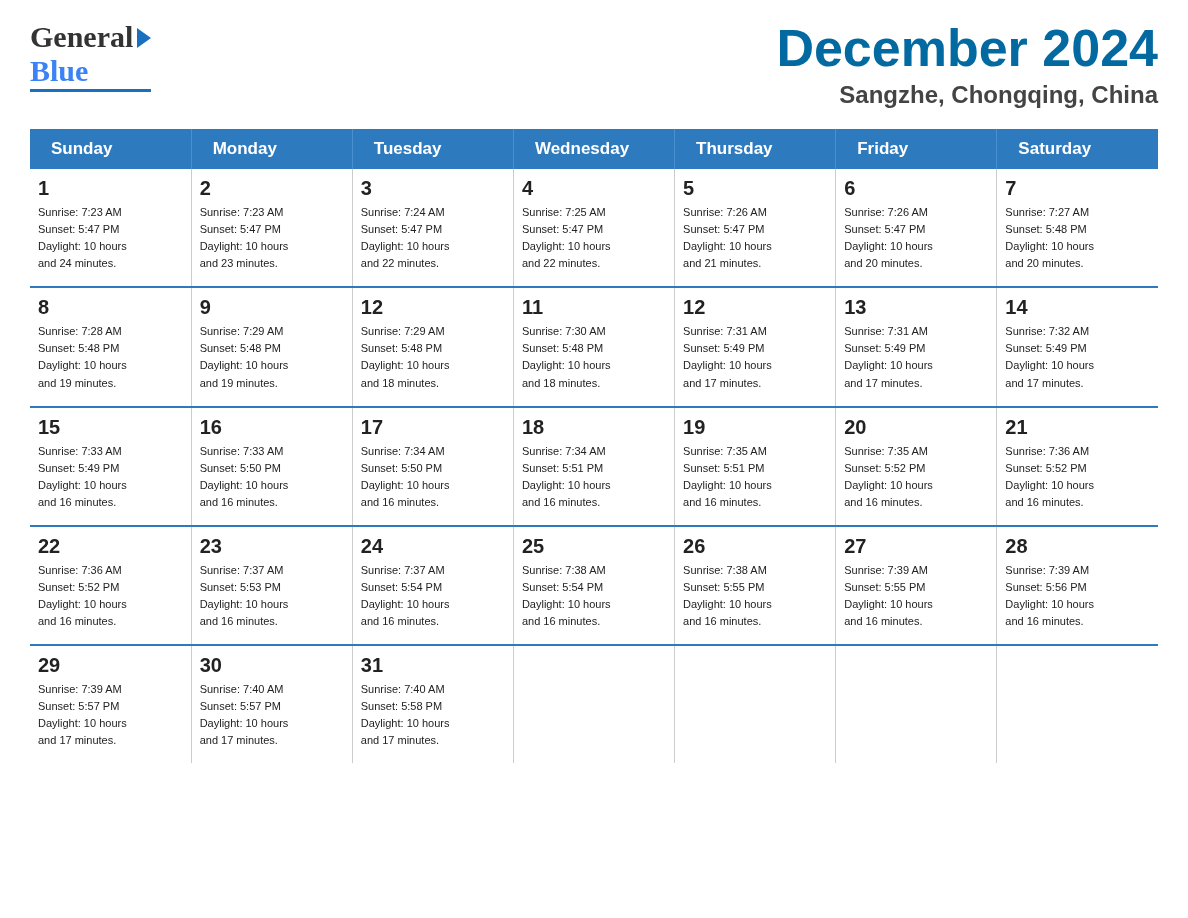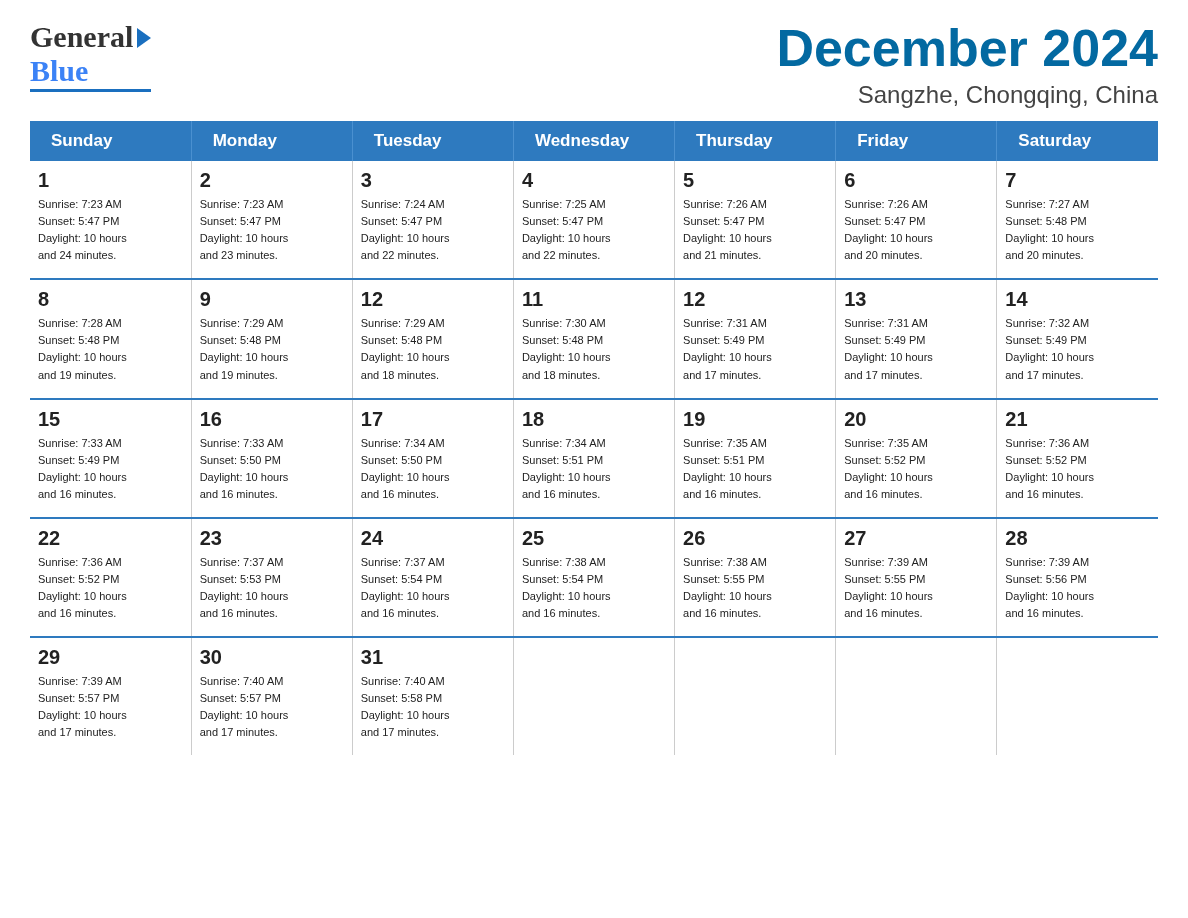--- a/index.html
+++ b/index.html
@@ -7,34 +7,34 @@
       font-family: Arial, sans-serif;
       background: #fff;
       width: 1188px;
       min-height: 918px;
       padding: 20px 30px;
     }
     .header {
       display: flex;
       justify-content: space-between;
       align-items: flex-start;
-      margin-bottom: 12px;
+      margin-bottom: 20px;
     }
     .title-block {
       text-align: right;
     }
     .title-block h1 {
       font-size: 52px;
       font-weight: bold;
       color: #0369a1;
       line-height: 1.1;
     }
     .title-block h2 {
       font-size: 24px;
-      font-weight: normal;
+      font-weight: bold;
       color: #444;
       margin-top: 4px;
     }
     table {
       width: 100%;
       border-collapse: collapse;
     }
     thead tr {
       background: #2e7abf;
       color: #fff;

